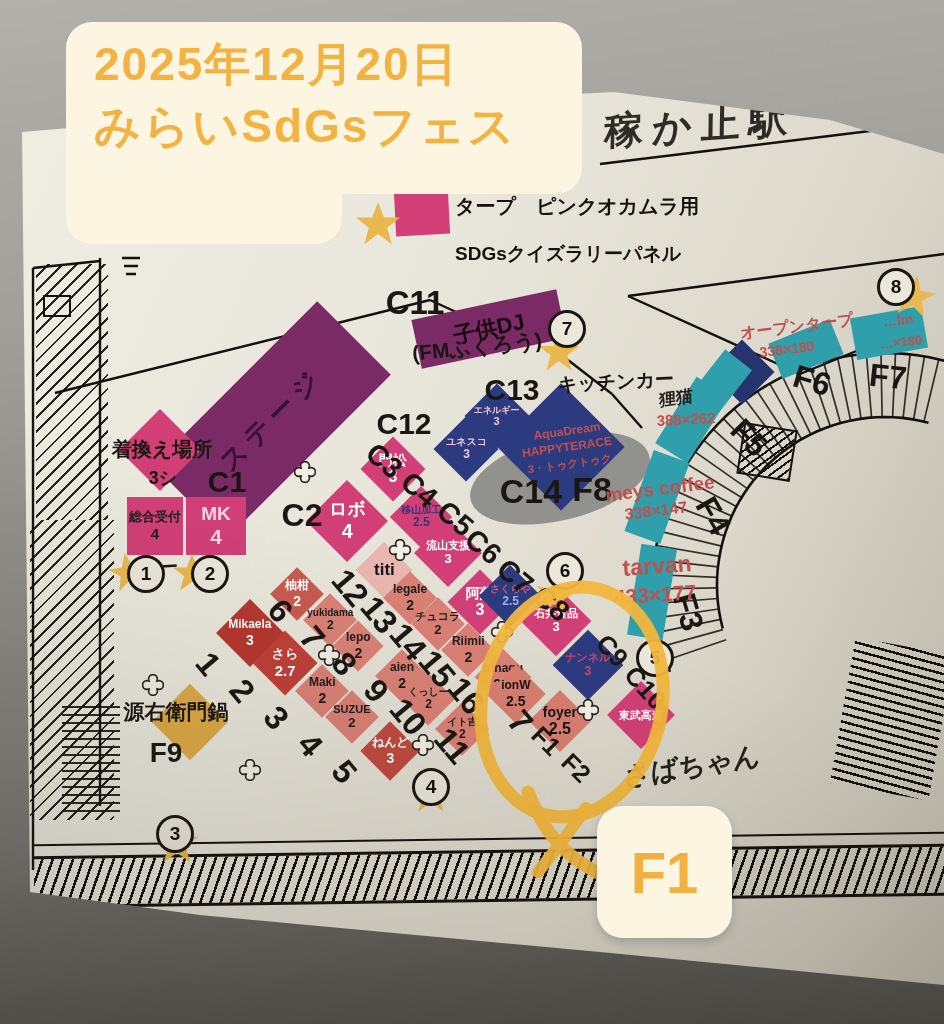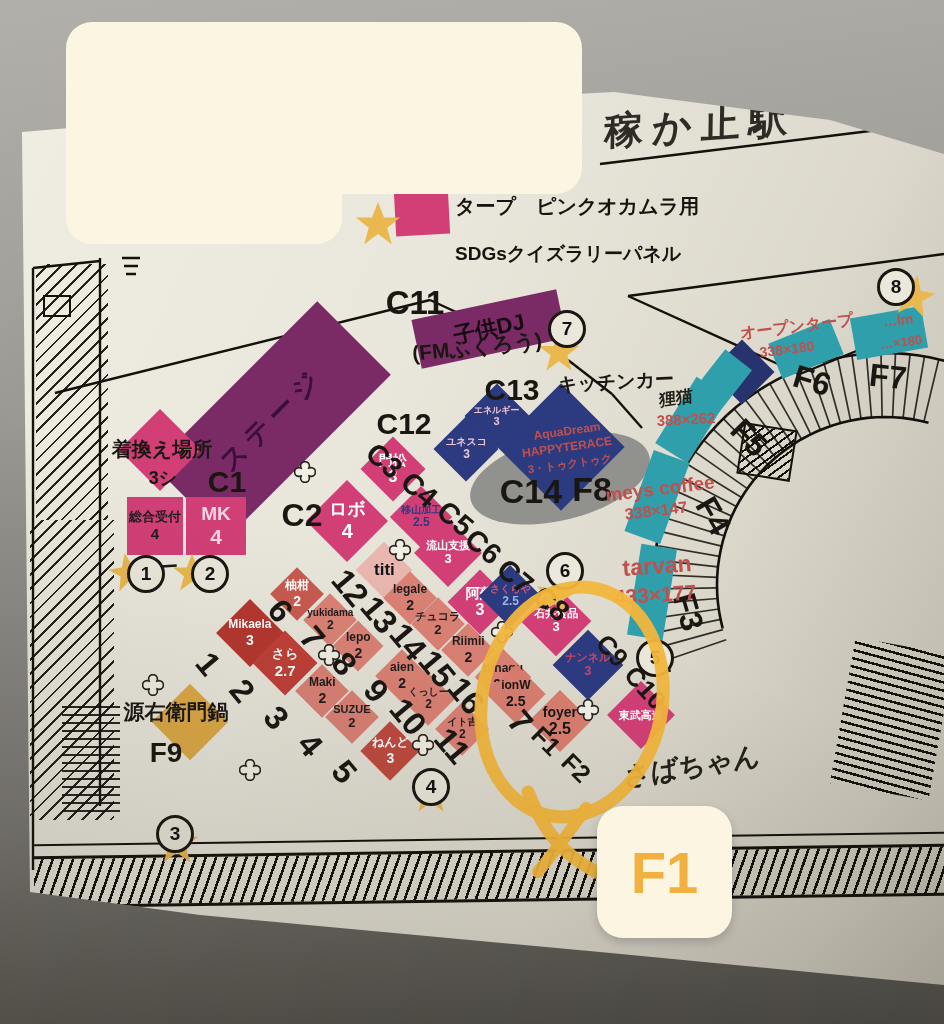--- a/index.html
+++ b/index.html
@@ -479,17 +479,19 @@
   </div>
 
   <svg class="anno" width="944" height="1024" id="anno-svg">
       <ellipse cx="572" cy="702" rx="90" ry="116" fill="none" stroke="#f2b63c" stroke-width="13" stroke-linecap="round" transform="rotate(12 572 702)" opacity="0.95"></ellipse>
       <path d="M 528 792 C 545 835, 565 855, 596 872" fill="none" stroke="#f2b63c" stroke-width="13" stroke-linecap="round" opacity="0.95"></path>
       <path d="M 586 808 C 570 832, 552 854, 538 872" fill="none" stroke="#f2b63c" stroke-width="12" stroke-linecap="round" opacity="0.95"></path>
     </svg>
 
   <div id="note-box1" style="left: 66px; top: 22px; width: 516px; height: 172px; background: rgb(251, 245, 226);"></div>
   <div id="note-box2" style="left: 66px; top: 118px; width: 276px; height: 126px; background: rgb(251, 245, 226);"></div>
+  <div class="note-line" style="left: 94px; top: 34px; color: rgb(242, 179, 66);">2025年12月20日</div>
+  <div class="note-line" style="left: 94px; top: 96px; color: rgb(242, 179, 66);">みらいSdGsフェス</div>
 
   <div id="result-badge" style="background: rgb(251, 245, 226); color: rgb(241, 176, 64);">F1</div>
 
   <div class="shade"></div>
 </div>
 
 </body></html>

